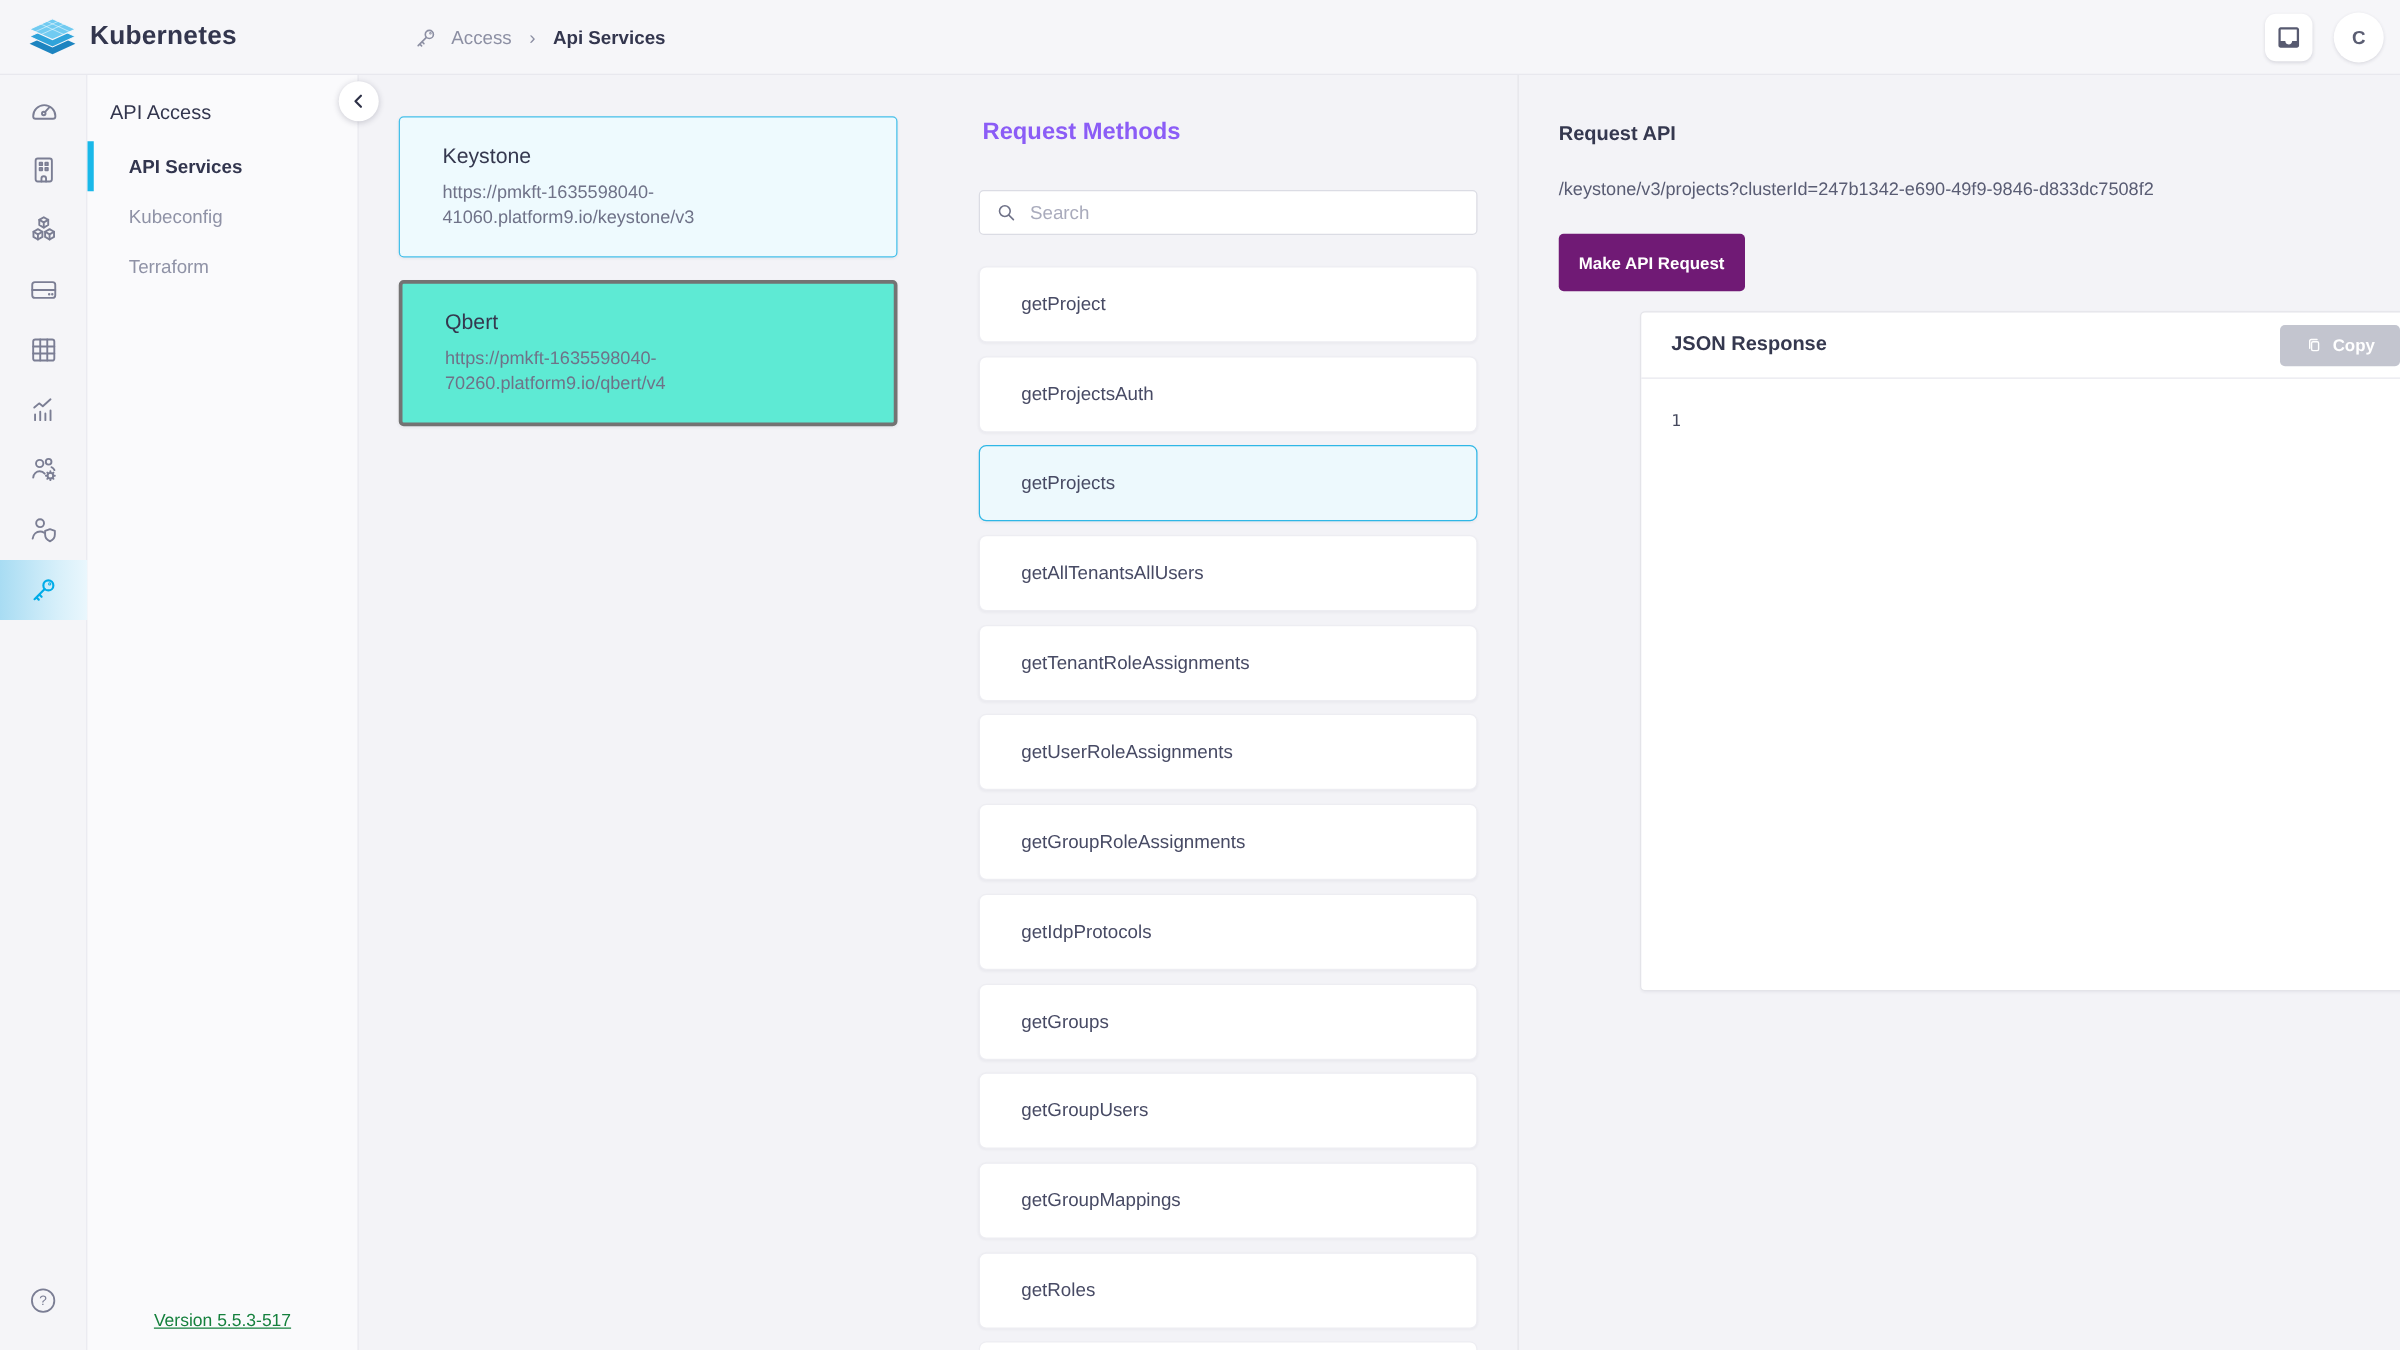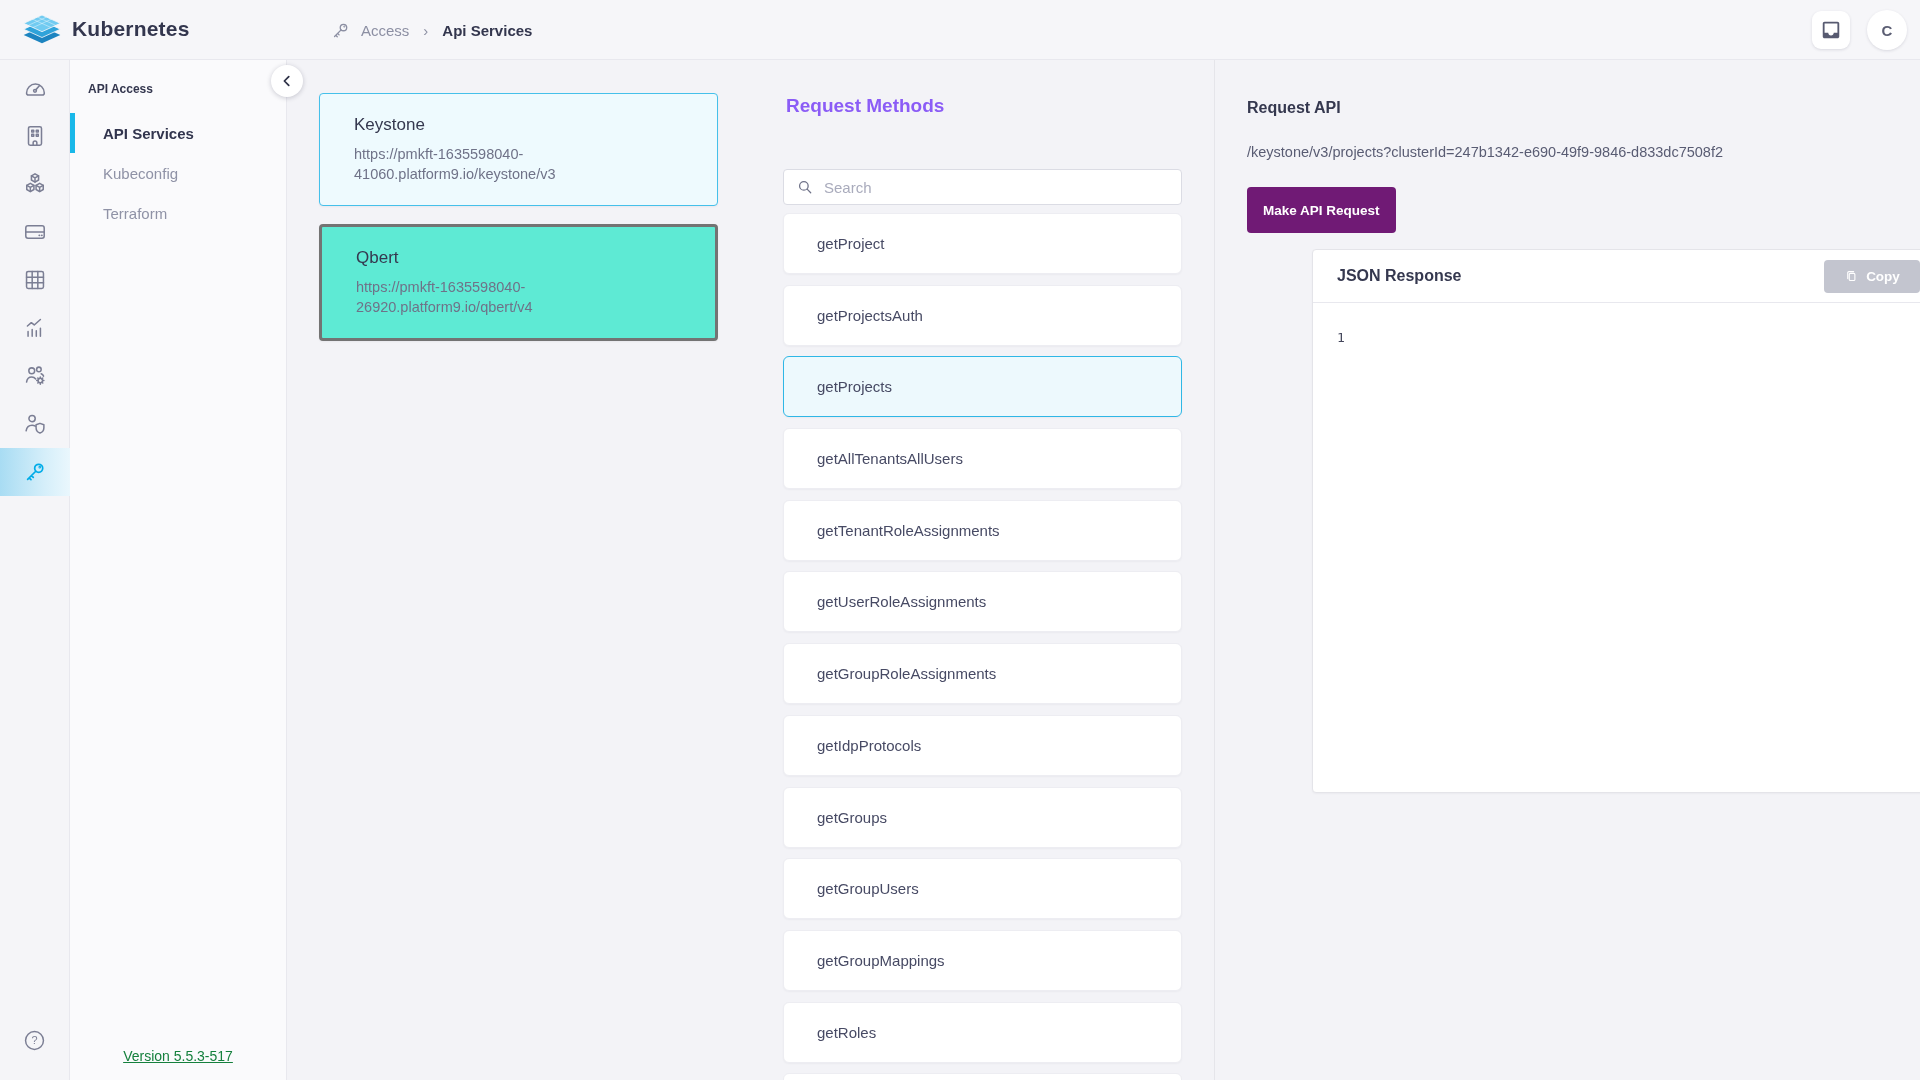--- a/index.html
+++ b/index.html
@@ -21,40 +21,40 @@
   
   .rail { position:absolute; top:60px; left:0; width:70px; height:1020px; background:#f5f5f8; border-right:1px solid #e8e8ee; display:flex; flex-direction:column; align-items:center; padding-top:4px; z-index:2; }
   .rail-item { width:70px; height:48px; display:flex; align-items:center; justify-content:center; cursor:pointer; }
   .rail-item.active { background:linear-gradient(90deg,#a8dcf3 0%,#d6effa 65%,#eaf7fd 100%); }
   .rail-help { margin-top:auto; margin-bottom:16px; }
   .ric { stroke:#7b7e94; fill:none; stroke-width:1.4; stroke-linecap:round; stroke-linejoin:round; }
   .ric-accent { stroke:#00ace8; fill:none; stroke-width:1.6; stroke-linecap:round; stroke-linejoin:round; }
 
   
   .subnav { position:absolute; top:60px; left:70px; width:217px; height:1020px; background:#fafafc; border-right:1px solid #e8e8ee; z-index:2; }
-  .subnav-title { position:absolute; top:22px; left:18px; font-size:12px; font-weight:700; color:#33364e; }
+  .subnav-title { position:absolute; top:22px; left:18px; font-size:16px; font-weight:400; color:#33364e; }
   .subnav-list { position:absolute; top:53px; left:0; width:100%; }
   .subnav-item { position:relative; height:40px; display:flex; align-items:center; padding-left:33px; font-size:15px; color:#8f92a6; cursor:pointer; }
   .subnav-item.selected { color:#32354e; font-weight:700; }
   .subnav-item.selected::before { content:""; position:absolute; left:0; top:0; width:5px; height:100%; background:#19b8e9; }
   .version { position:absolute; bottom:16px; width:100%; text-align:center; font-size:14px; color:#15803d;text-decoration:underline; }
 
   
   .collapse-btn { position:absolute; left:271px; top:65px; width:32px; height:32px; border-radius:50%; background:#fff; box-shadow:0 1px 5px rgba(30,32,60,.22); display:flex; align-items:center; justify-content:center; cursor:pointer; z-index:4; }
 
   
   .services-col { position:absolute; left:319px; top:93px; width:399px; }
   .service-card { background:#5eead4; border:3px solid #737373; border-radius:4px; box-shadow:0 1px 2px rgba(30,32,60,.05); padding:21px 34px; margin-bottom:18px; cursor:pointer; min-height:104px; }
   .service-card.selected { background:#eefafe; border:1px solid #45c0ea; }
   .service-title { font-size:17px; font-weight:400; color:#35384f; margin-bottom:9px; }
   .service-url { font-size:14.5px; color:#6f7288; line-height:20px; }
 
   
   .methods-title { position:absolute; left:786px; top:95px; font-size:19px; font-weight:700; color:#8b5cf6; }
-  .search-wrap { position:absolute; left:783px; top:152px; width:399px; height:36px;margin-top:17px; }
+  .search-wrap { position:absolute; left:783px; top:152px; width:399px; height:36px; }
   .search-wrap svg { position:absolute; left:13px; top:9px; }
   .search-input { width:100%; height:36px; background:#fff; border:1px solid #dbdce4; border-radius:4px; padding-left:40px; font-size:15px; color:#3c3f58; font-family:"Liberation Sans", sans-serif; outline:none; }
   .search-input::placeholder { color:#a9abbc; }
   .method-list { position:absolute; left:783px; top:213px; width:399px;text-align:right; }
   .method-card { height:61px; background:#fff; border:1px solid #ededf2; border-radius:6px; box-shadow:0 1px 2px rgba(30,32,60,.04); display:flex; align-items:center; padding-left:33px; margin-bottom:10.7px; font-size:15px; color:#474a64; cursor:pointer; }
   .method-card.selected { background:#edf9fd; border:1px solid #2fb7e6; }
   .method-stub { position:absolute; left:783px; top:1073px; width:399px; height:61px; background:#fff; border:1px solid #ededf2; border-radius:6px; }
 
   
   .col-divider { position:absolute; left:1214px; top:60px; width:1px; height:1020px; background:#e5e5ea; }
@@ -208,21 +208,21 @@
     <div class="service-title">Keystone</div>
     <div class="service-url">
       <span>https://pmkft-1635598040-</span><br>
       <span>41060.platform9.io/keystone/v3</span>
     </div>
   </div>
       <div class="service-card">
     <div class="service-title">Qbert</div>
     <div class="service-url">
       <span>https://pmkft-1635598040-</span><br>
-      <span>26920.platform9.io/qbert/v4</span>
+      <span>70260.platform9.io/qbert/v4</span>
     </div>
   </div>
     </div>
 
   <div class="methods-title">Request Methods</div>
   <div class="search-wrap">
     <svg width="18" height="18" viewBox="0 0 24 24" fill="none" stroke="#6f7288" stroke-width="1.7" stroke-linecap="round">
       <circle cx="10.5" cy="10.5" r="5.7"></circle>
         <path d="M14.8 14.8L19.6 19.6"></path>
     </svg>

